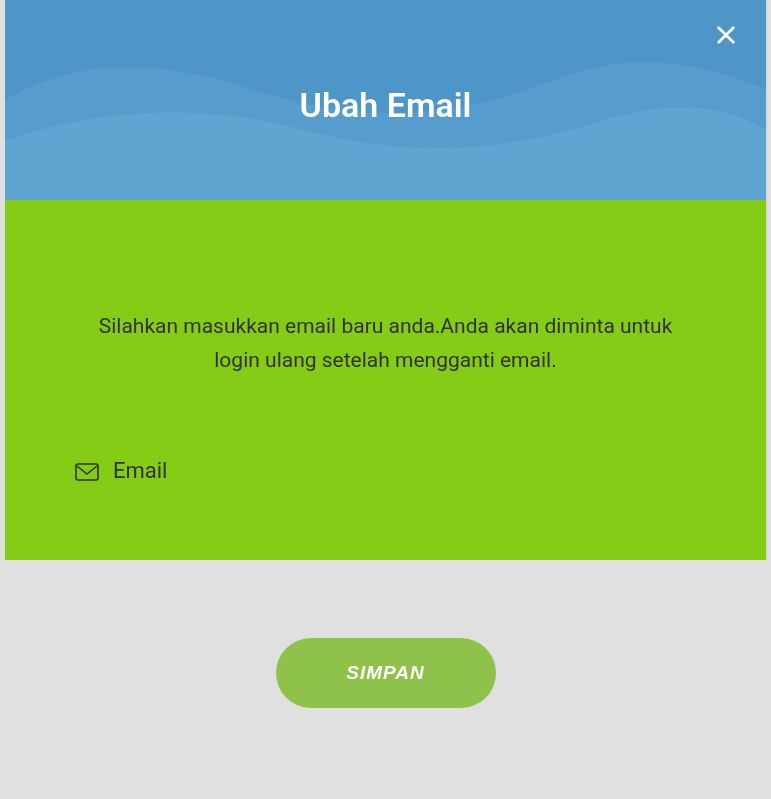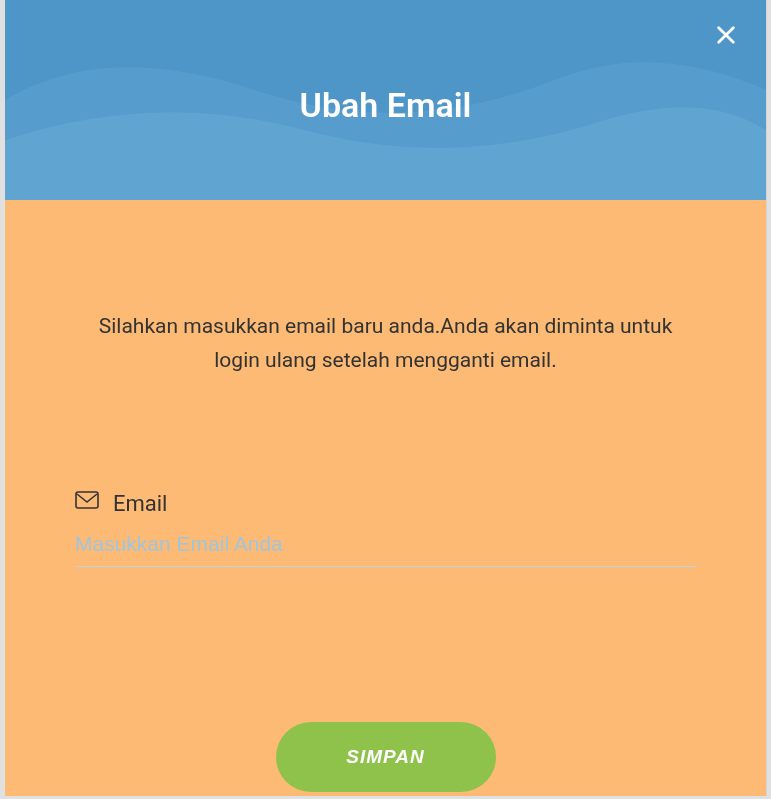--- a/index.html
+++ b/index.html
@@ -9,22 +9,22 @@
     }
     body {
       font-family: -apple-system, BlinkMacSystemFont, 'Segoe UI', Roboto, Helvetica, Arial, sans-serif;
       background: #e0e0e0;
       width: 771px;
       height: 799px;
       overflow: hidden;
     }
     .modal {
       width: 762px;
-      height: 796px;
-      background: #fdba74;
+      height: 560px;
+      background: #84cc16;
       position: relative;
       margin-left: 5px;
       border-right: 1px solid #d5d5d5;
     }
     .modal-header {
       width: 100%;
       height: 200px;
       background: #4f96c8;
       position: relative;
       overflow: hidden;
@@ -78,29 +78,29 @@
       z-index: 5;
     }
     .modal-body {
       padding: 110px 70px 0 70px;
     }
     .description {
       text-align: center;
       color: #333333;
       font-size: 21px;
       line-height: 1.6;
-      margin-bottom: 114px;
+      margin-bottom: 81px;
       padding: 0 10px;
     }
     .form-group {
       margin-bottom: 40px;
     }
     .form-label-row {
       display: flex;
-      align-items: flex-start;
+      align-items: flex-end;
       gap: 14px;
       margin-bottom: 12px;
     }
     .email-icon {
       width: 24px;
       height: 20px;
     }
     .form-label {
       font-size: 22px;
       color: #333333;
@@ -164,20 +164,19 @@
     <p class="description">Silahkan masukkan email baru anda.Anda akan diminta untuk login ulang setelah mengganti email.</p>
 
     <div class="form-group">
       <div class="form-label-row">
         <svg class="email-icon" viewBox="0 0 24 20">
           <rect x="1" y="1" width="22" height="16" rx="2" ry="2" fill="none" stroke="#333333" stroke-width="1.6"></rect>
           <path d="M2 3 L12 11 L22 3" fill="none" stroke="#333333" stroke-width="1.6"></path>
         </svg>
         <label class="form-label">Email</label>
       </div>
-      <input type="text" class="form-input" placeholder="Masukkan Email Anda" style="">
     </div>
 
     <div class="button-container">
       <button class="submit-btn">SIMPAN</button>
     </div>
   </div>
 </div>
 
 </body></html>

